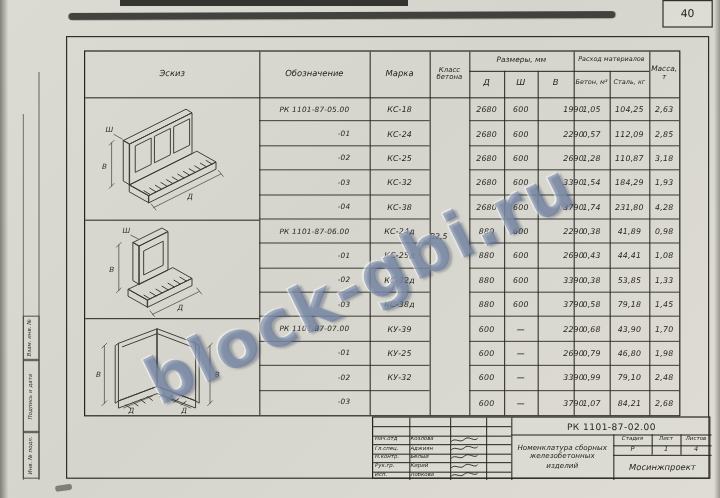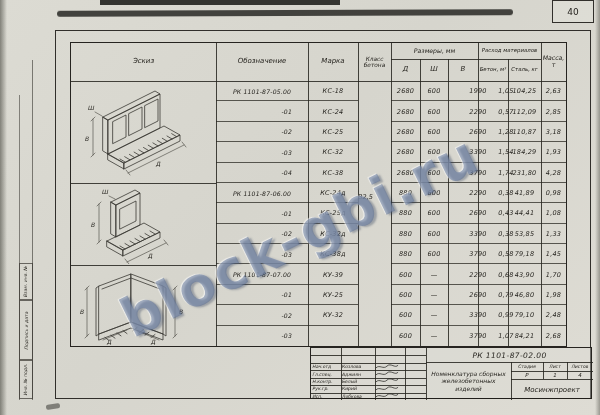--- a/index.html
+++ b/index.html
@@ -39,40 +39,40 @@
   #rows{position:absolute;left:0;top:38px;width:495px;}
   .trow{position:relative;height:20.385px;}
   .rule{position:absolute;bottom:0;height:1px;background:rgba(42,40,34,.75);}
   .rule-a{left:145px;width:142px;} .rule-b{left:320px;width:175px;}
   .cell{position:absolute;top:0;height:100%;display:flex;align-items:center;justify-content:center;
        font-style:italic;font-size:6.5px;letter-spacing:.2px;}
   .c-des{left:145px;width:92px;font-size:6.1px;}
   .c-des.right{justify-content:flex-end;padding-right:16px;box-sizing:border-box;}
   .c-mark{left:237px;width:50px;}
   .c-d{left:320px;width:29px;} .c-sh{left:349px;width:28px;} .c-v{left:377px;width:30px;margin-left:15px;}
-  .c-bet{left:407px;width:30px;margin-left:13px;} .c-st{left:437px;width:33px;} .c-mass{left:470px;width:25px;}
+  .c-bet{left:407px;width:30px;} .c-st{left:437px;width:33px;} .c-mass{left:470px;width:25px;}
   .classval{position:absolute;left:287px;top:150px;width:15px;text-align:center;
        font-style:italic;font-size:6.5px;}
   .sk{position:absolute;left:0;width:145px;}
   .sk1{top:38px;height:100px;} .sk2{top:141px;height:80px;} .sk3{top:223px;height:79px;}
   .sk polygon,.sk path,.sk line{fill:none;stroke:#3a3833;stroke-width:.8;stroke-linejoin:round;stroke-linecap:round;}
   .sk .dim{stroke-width:.6;stroke:#45433c;}
   .sk text{font-style:italic;font-size:6px;fill:#2c2a25;font-family:"DejaVu Sans",sans-serif;}
 
   
   .stamp{position:absolute;left:310px;top:347px;width:282px;height:52px;
        border:1.2px solid rgba(28,26,22,.95);box-sizing:border-box;background:rgba(222,221,214,.35);}
   #sig-rows{position:absolute;left:0;top:14.9px;width:115px;}
   .srow{display:flex;height:7.43px;align-items:center;overflow:hidden;}
   .scell{font-style:italic;font-size:4.5px;white-space:nowrap;overflow:hidden;}
   .s-role{width:30px;padding-left:1.5px;box-sizing:border-box;}
   .s-name{width:34px;padding-left:1px;box-sizing:border-box;}
   .s-sig{width:30px;display:flex;align-items:center;}
   .doccell{position:absolute;left:115px;top:0;width:167px;height:14px;display:flex;align-items:center;
-       justify-content:center;font-style:italic;font-size:7.5px;letter-spacing:.4px;}
+       justify-content:center;font-size:7.5px;letter-spacing:.4px;}
   .titlecell{position:absolute;left:115px;top:14px;width:85px;height:38px;display:flex;flex-direction:column;
        align-items:center;justify-content:center;font-style:italic;font-size:6px;line-height:1.25;text-align:center;}
   .st-h{position:absolute;top:14px;height:9px;display:flex;align-items:center;justify-content:center;
        font-size:4.6px;font-style:italic;}
   .st-v{position:absolute;top:23px;height:8px;display:flex;align-items:center;justify-content:center;
        font-size:5.5px;font-style:italic;}
   .orgcell{position:absolute;left:200px;top:31px;width:82px;height:21px;display:flex;align-items:center;
        justify-content:center;font-style:italic;font-size:7px;}
 
   .watermark{position:absolute;left:40px;top:205px;width:520px;text-align:center;

